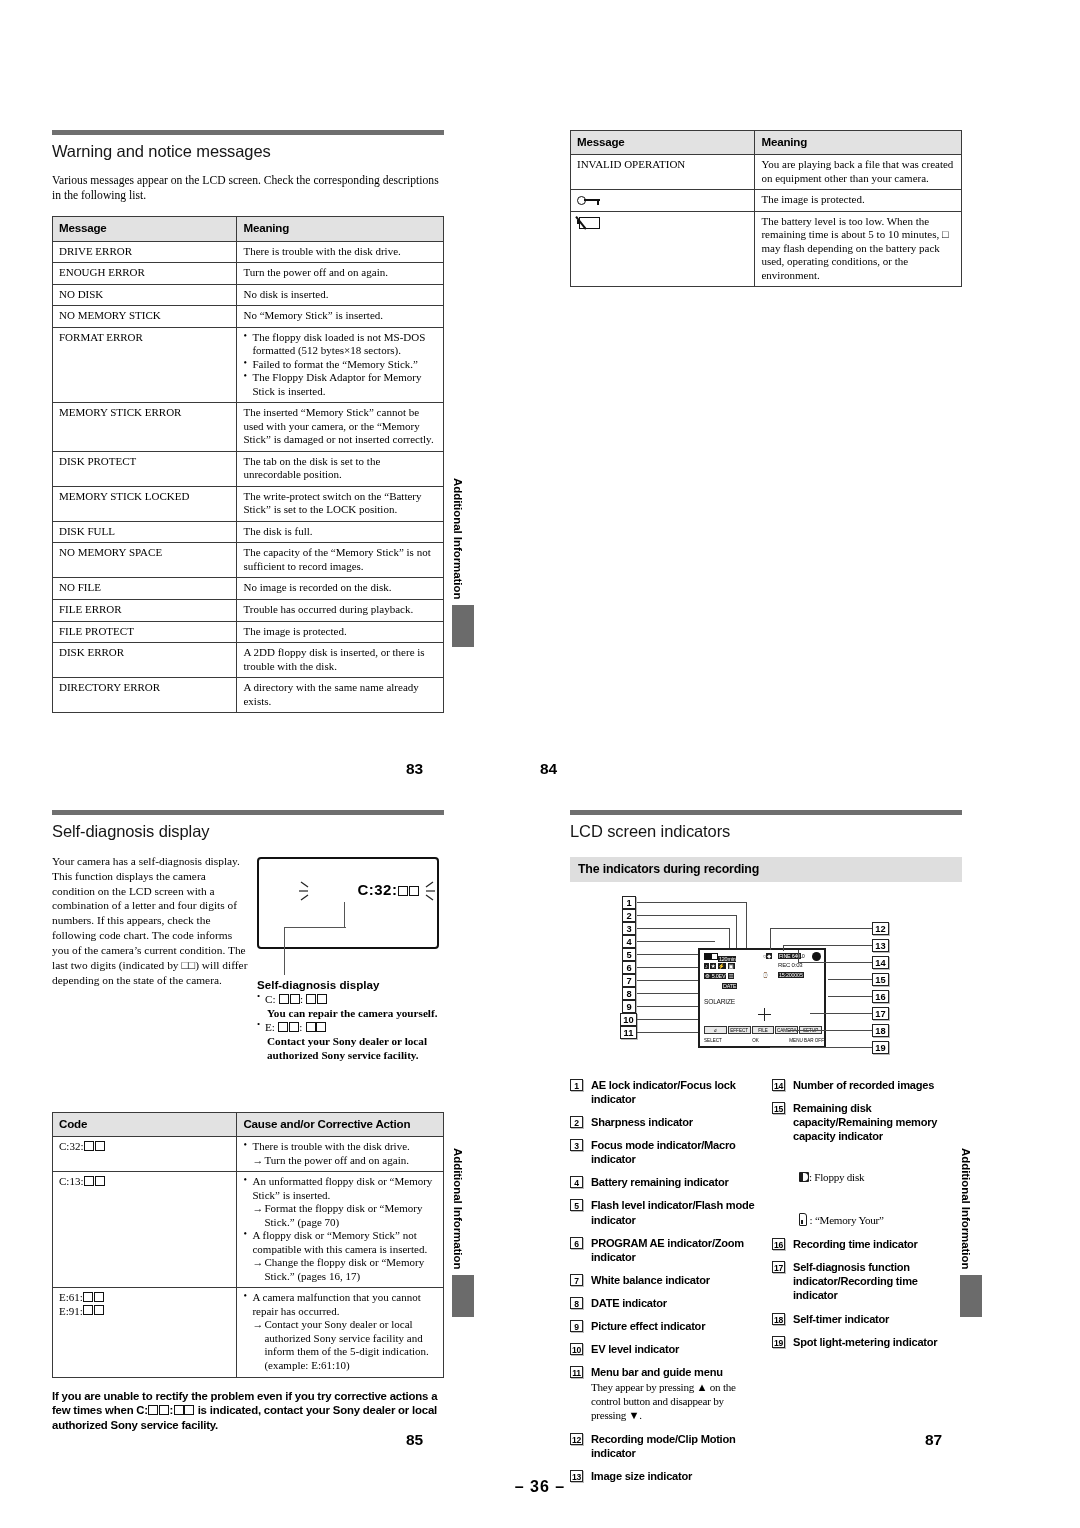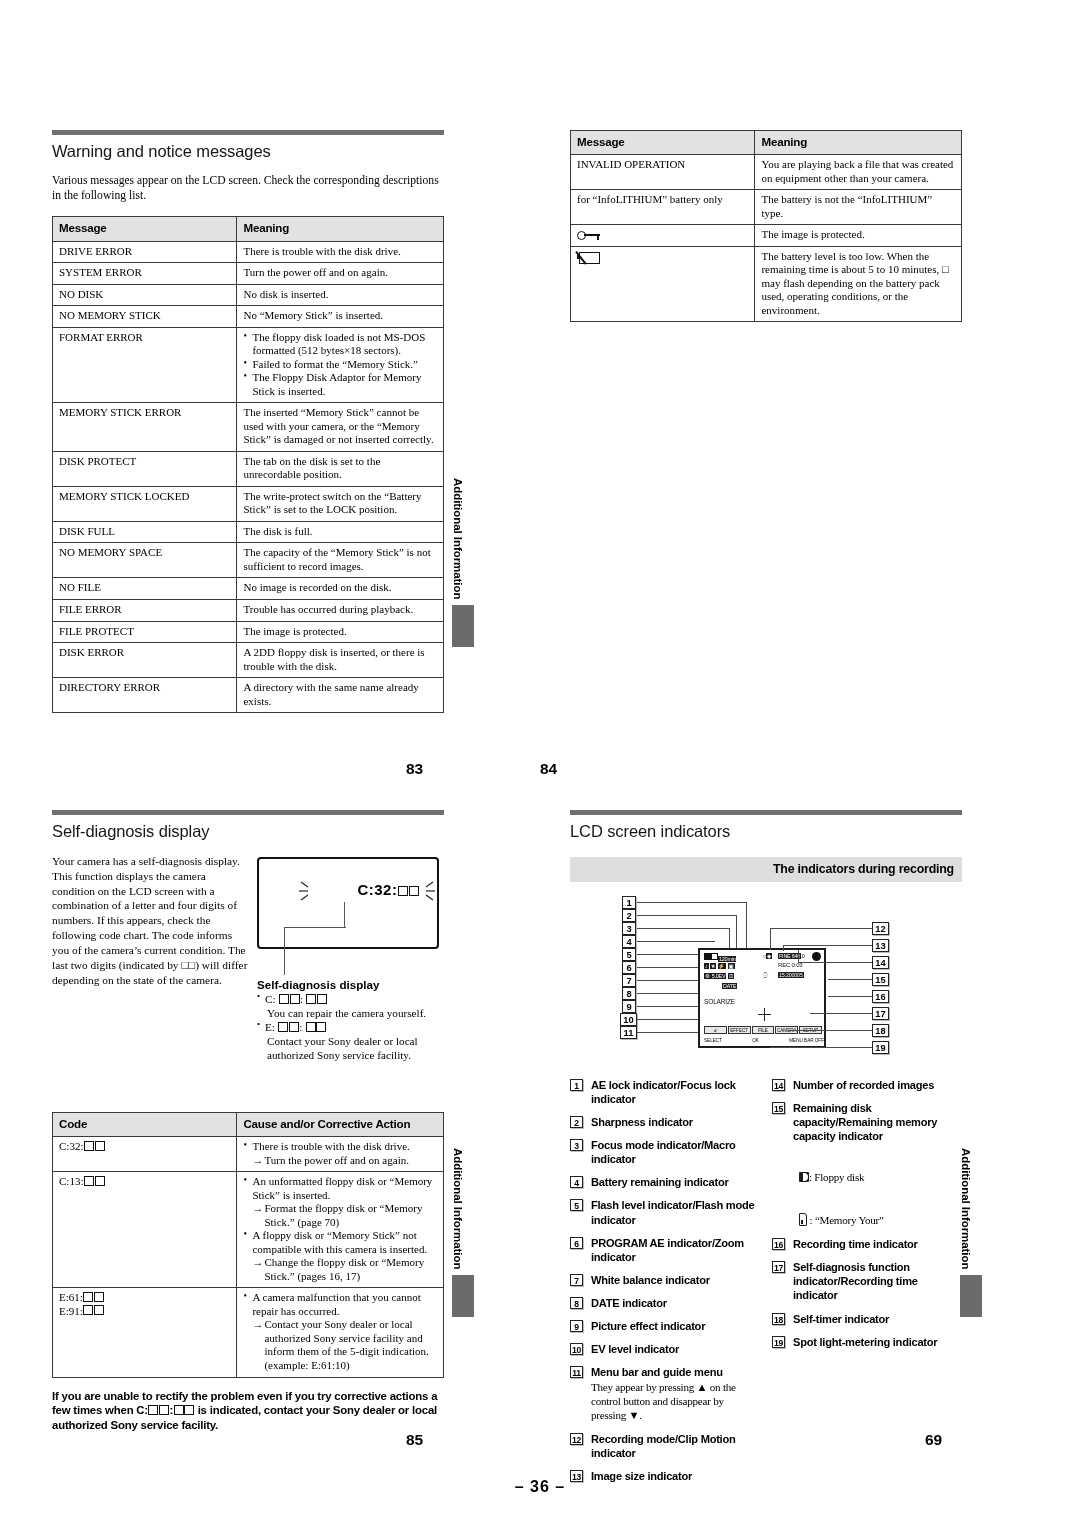--- a/index.html
+++ b/index.html
@@ -231,41 +231,41 @@
     padding-left: 8px;
   }
   .sd-caption .cap-item::before {
     content: "•";
     position: absolute; left: 0; top: -1px; font-size: 9px;
   }
   .sd-caption .cap-sub {
     font-size: 11.2px;
     line-height: 1.26;
     padding-left: 10px;
+    font-weight: bold;
   }
 
   .warn-note {
     font-family: "Liberation Sans", sans-serif;
     font-weight: bold;
     font-size: 11.4px;
     line-height: 1.30;
     margin-top: 11px;
     letter-spacing: -0.2px;
   }
 
   
   .subhead-bar {
     background: #dedede;
     font-family: "Liberation Sans", sans-serif;
     font-weight: bold;
     font-size: 12.4px;
     padding: 5px 8px 6px 8px;
     margin: 16px 0 0 0;
     letter-spacing: -0.2px;
-    text-align: right;
   }
 
   .diagram {
     position: relative;
     height: 170px;
     margin-top: 12px;
   }
   .num-box {
     position: absolute;
     width: 14px; height: 13px;
@@ -484,21 +484,21 @@
         <th class="col-a">Message</th>
         <th class="col-b">Meaning</th>
       </tr>
     </thead>
     <tbody>
       <tr>
           <td class="col-a">DRIVE ERROR</td>
           <td class="col-b">There is trouble with the disk drive.</td>
         </tr>
       <tr>
-          <td class="col-a">SYSTEM ERROR</td>
+          <td class="col-a">ENOUGH ERROR</td>
           <td class="col-b">Turn the power off and on again.</td>
         </tr>
       <tr>
           <td class="col-a">NO DISK</td>
           <td class="col-b">No disk is inserted.</td>
         </tr>
       <tr>
           <td class="col-a">NO MEMORY STICK</td>
           <td class="col-b">No “Memory Stick” is inserted.</td>
         </tr>
@@ -561,24 +561,20 @@
     <thead>
       <tr>
         <th class="col-a">Message</th>
         <th class="col-b">Meaning</th>
       </tr>
     </thead>
     <tbody>
       <tr>
         <td class="col-a">INVALID OPERATION</td>
         <td class="col-b">You are playing back a file that was created on equipment other than your camera.</td>
-      </tr>
-      <tr>
-        <td class="col-a">for “InfoLITHIUM” battery only</td>
-        <td class="col-b">The battery is not the “InfoLITHIUM” type.</td>
       </tr>
       <tr>
         <td class="col-a">
           <span class="key-glyph">
             <span class="kring"></span><span class="kshaft"></span><span class="ktooth"></span>
           </span>
         </td>
         <td class="col-b">The image is protected.</td>
       </tr>
       <tr>
@@ -815,15 +811,15 @@
   <div class="tab-block"></div>
 </div>
 <div class="side-tab" id="tab-87">
   <div class="tab-label">Additional Information</div>
   <div class="tab-block"></div>
 </div>
 
 <div class="page-num" id="pn-83">83</div>
 <div class="page-num" id="pn-84">84</div>
 <div class="page-num" id="pn-85">85</div>
-<div class="page-num" id="pn-87">69</div>
+<div class="page-num" id="pn-87">87</div>
 
 <div class="sheet-num">– 36 –</div>
 
 </body></html>

